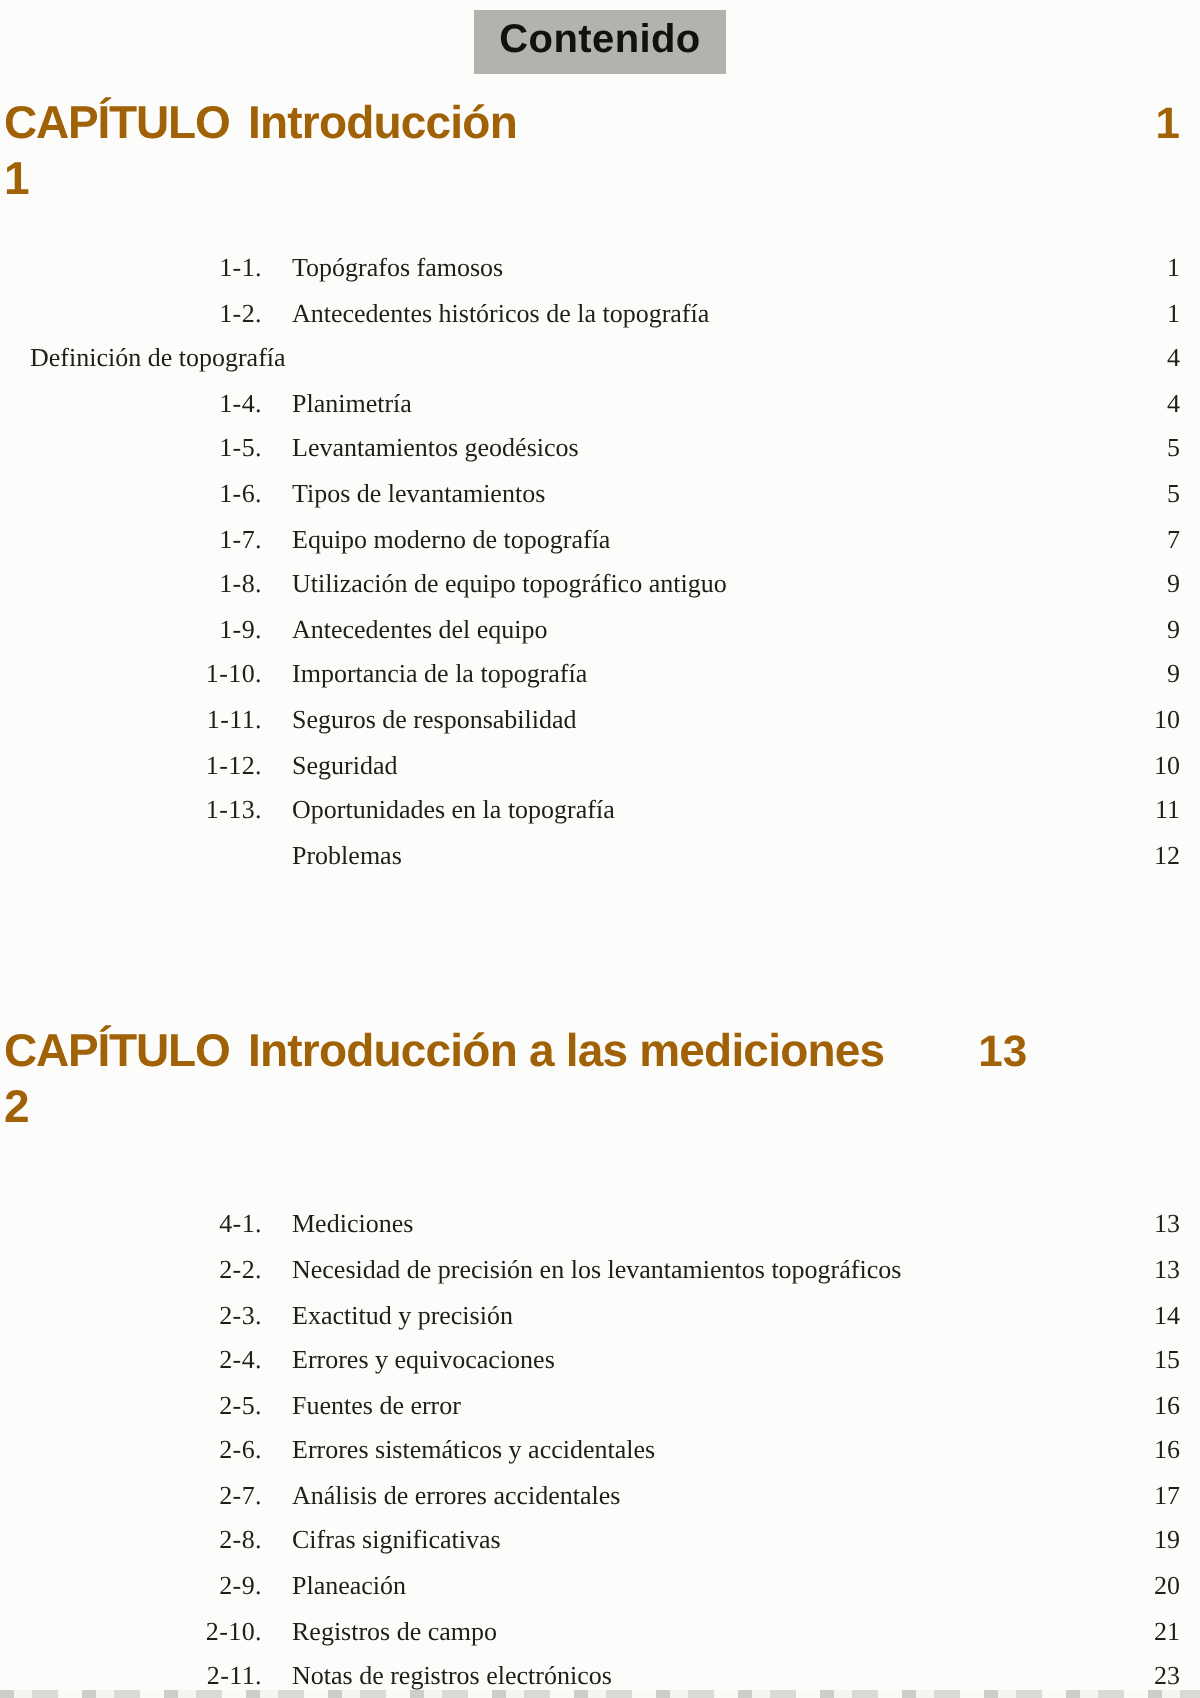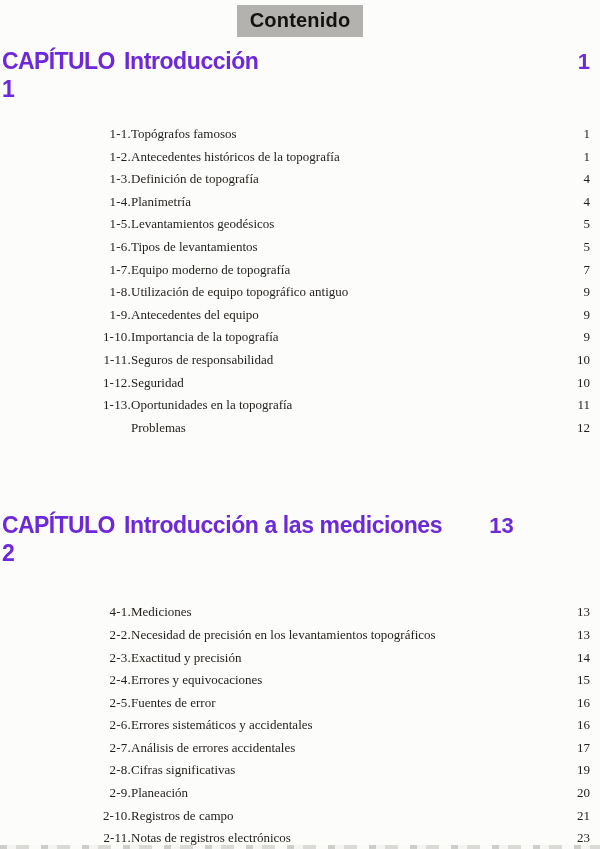--- a/index.html
+++ b/index.html
@@ -29,21 +29,21 @@
     line-height: 26px;
     letter-spacing: 0.2px;
     padding: 2px 13px 4px 13px;
   }
   
   .chapter-header {
     display: flex;
     align-items: baseline;
     font-family: "Liberation Sans", sans-serif;
     font-weight: 700;
-    color: #6d28d9;
+    color: #a16207;
     padding: 0 10px 0 2px;
     line-height: 28px;
   }
   .chapter-label {
     font-size: 23px;
     letter-spacing: -0.6px;
     width: 122px;
     flex: 0 0 122px;
   }
   .chapter-title {
@@ -69,20 +69,21 @@
     line-height: 22.6px;
     padding-right: 10px;
   }
   .num {
     flex: 0 0 131px;
     width: 131px;
     text-align: right;
     letter-spacing: 0.2px;
   }
   .stitle {
+    margin-left: 15px;
     flex: 1 1 auto;
     white-space: nowrap;
     overflow: hidden;
   }
   .pg { text-align: right; }
   
   .scan-edge {
     position: absolute;
     left: 0; right: 0; bottom: 0;
     height: 4px;
@@ -114,21 +115,20 @@
         <span class="num">1-1.</span>
         <span class="stitle">Topógrafos famosos</span>
         <span class="pg">1</span>
       </div>
     <div class="row">
         <span class="num">1-2.</span>
         <span class="stitle">Antecedentes históricos de la topografía</span>
         <span class="pg">1</span>
       </div>
     <div class="row">
-        <span class="num">1-3.</span>
         <span class="stitle">Definición de topografía</span>
         <span class="pg">4</span>
       </div>
     <div class="row">
         <span class="num">1-4.</span>
         <span class="stitle">Planimetría</span>
         <span class="pg">4</span>
       </div>
     <div class="row">
         <span class="num">1-5.</span>

